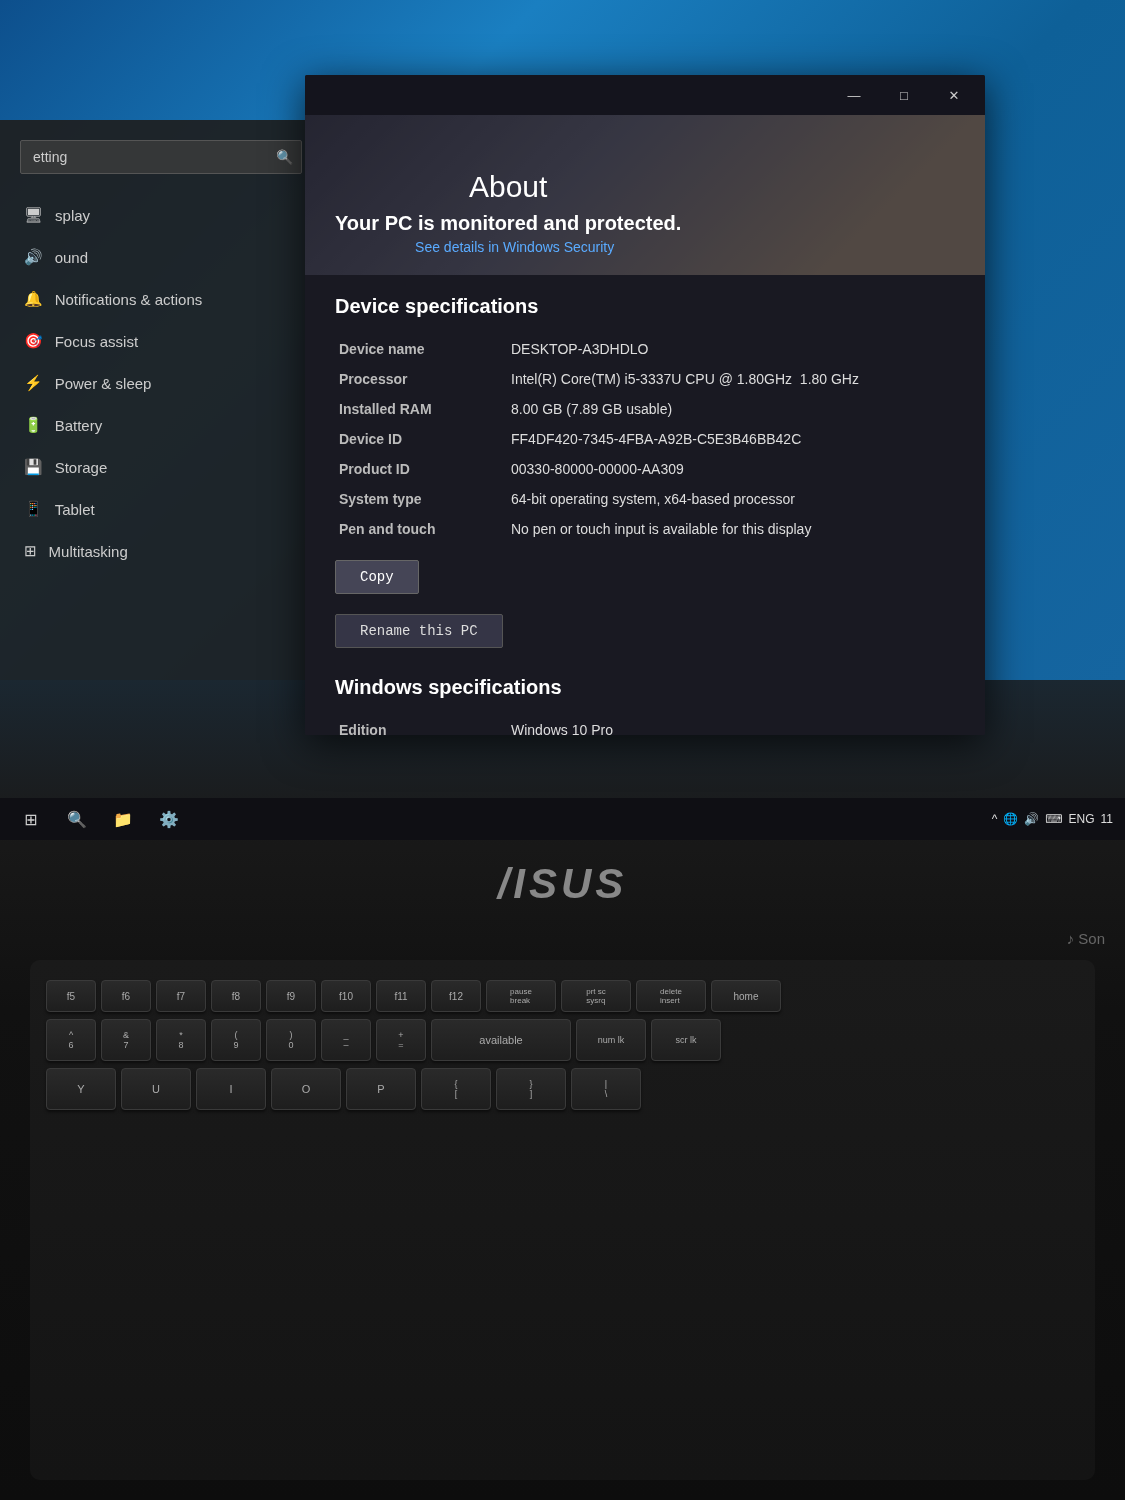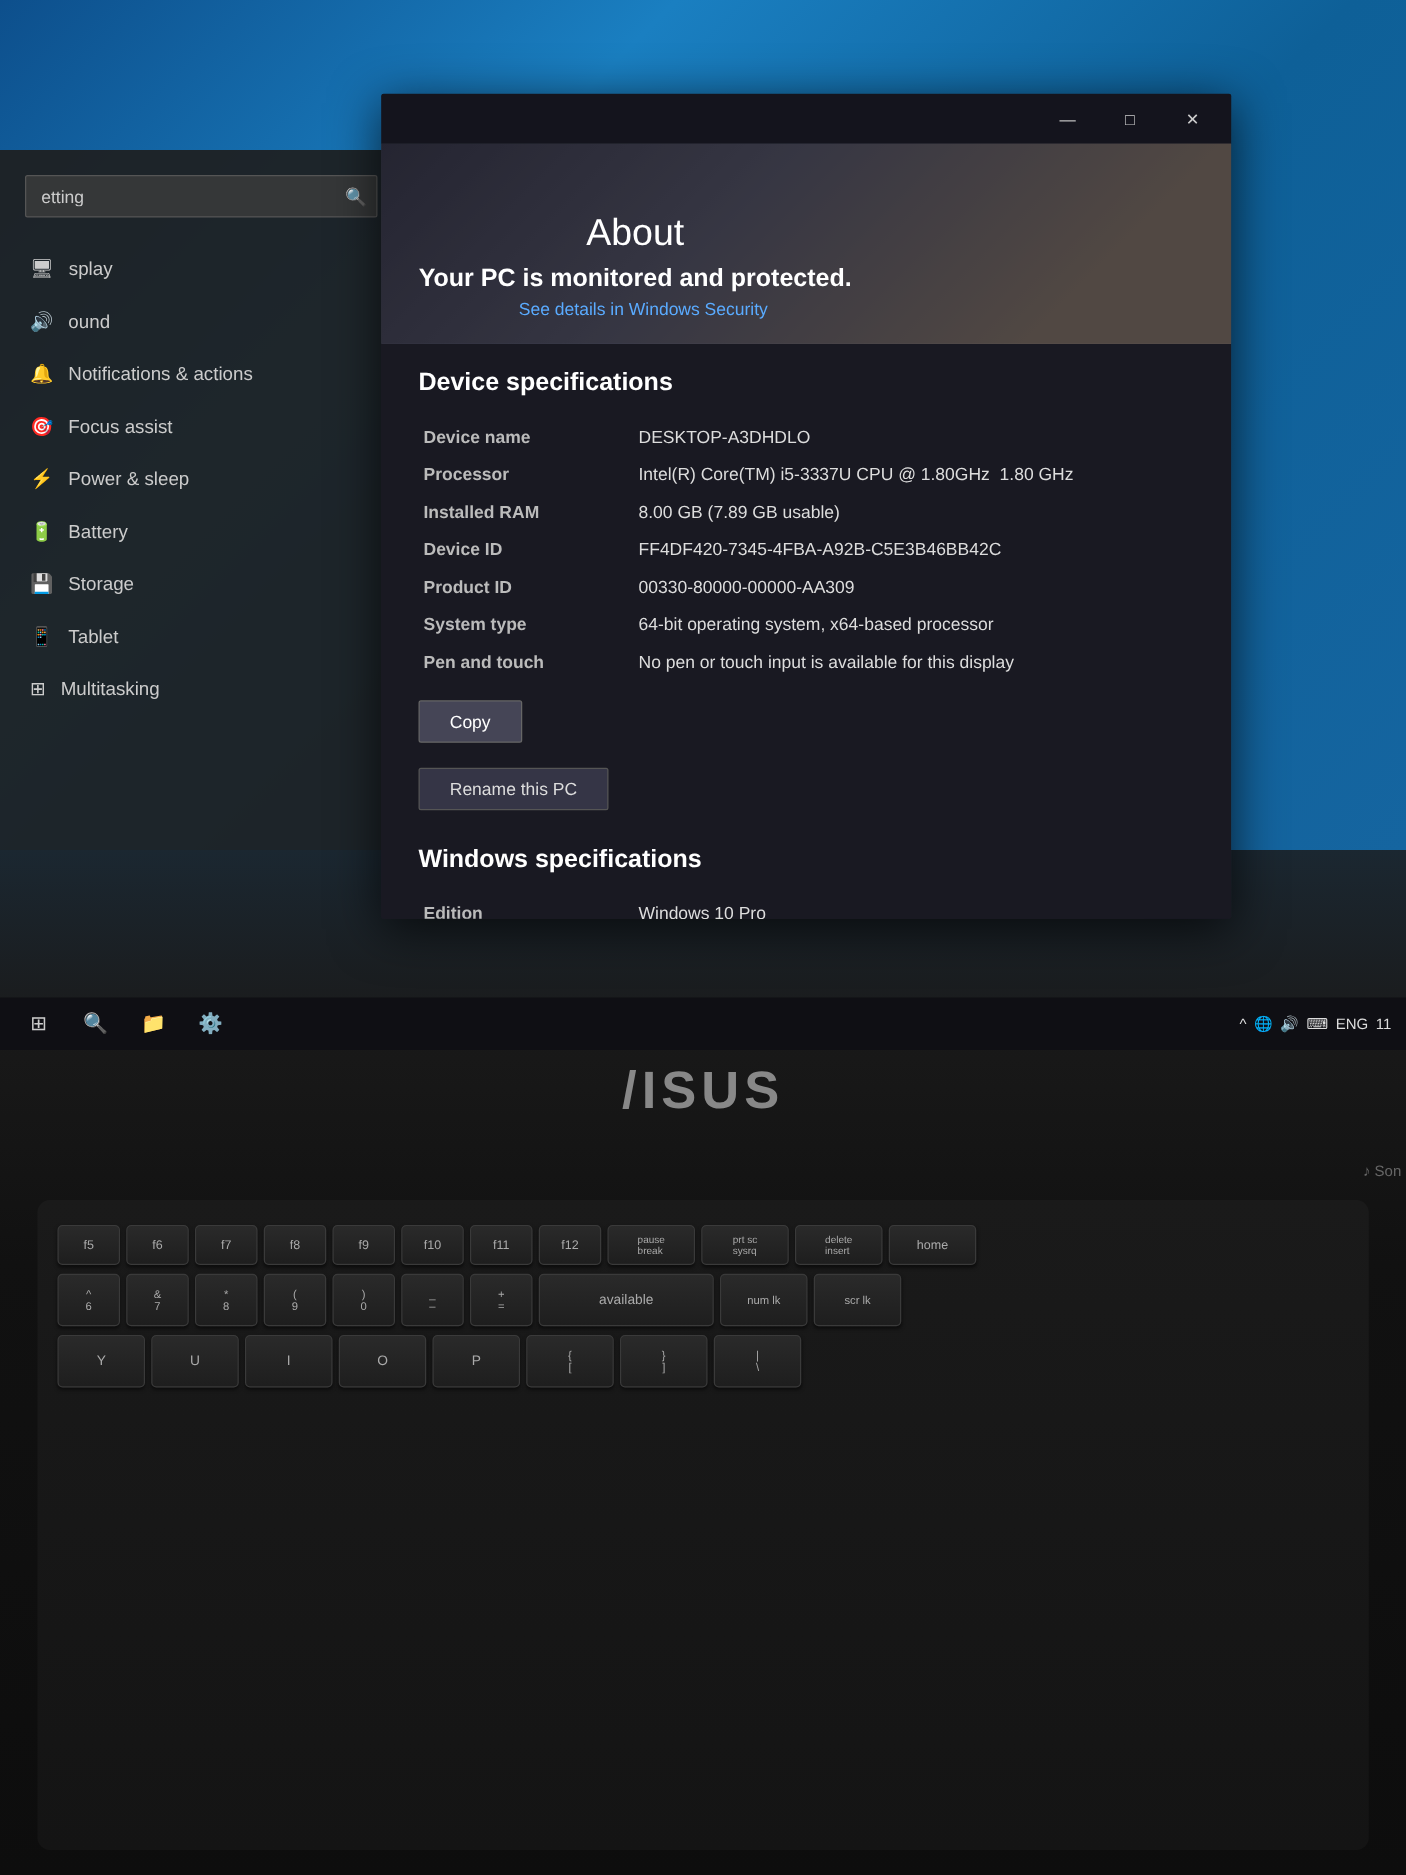--- a/index.html
+++ b/index.html
@@ -205,20 +205,21 @@
 
     .btn-copy, .btn-rename {
       display: inline-block;
       padding: 8px 24px;
       font-size: 14px;
       cursor: pointer;
       border-radius: 2px;
       margin-right: 12px;
       margin-bottom: 12px;
       border: none;
+      font-family: Liberation Mono, monospace;
     }
 
     .btn-copy {
       background: rgba(80,80,100,0.8);
       color: #fff;
       border: 1px solid #666;
     }
 
     .btn-rename {
       background: rgba(60,60,80,0.8);
@@ -280,27 +281,28 @@
       left: 0;
       width: 100%;
       height: 700px;
       background: linear-gradient(180deg, #1a1a1a 0%, #111 30%, #0d0d0d 100%);
       z-index: 5;
     }
 
     
     .asus-logo {
       position: absolute;
-      top: 48px;
+      top: 60px;
       left: 50%;
       transform: translateX(-50%);
       color: #888;
       font-size: 42px;
       font-weight: 700;
       letter-spacing: 4px;
+      font-style: italic;
       z-index: 6;
     }
 
     
     .keyboard-area {
       position: absolute;
       top: 160px;
       left: 30px;
       right: 30px;
       bottom: 20px;
@@ -336,23 +338,23 @@
 
     .fn-row .key {
       min-height: 32px;
       font-size: 10px;
     }
 
     
     .sony-badge {
       position: absolute;
       top: 130px;
-      right: 4px;
+      right: 20px;
       color: #666;
-      font-size: 12px;
+      font-size: 15px;
       z-index: 7;
     }
   </style>
 </head>
 <body>
 
 <div class="bg-layer"></div>
 <div class="wallpaper-bg"></div>
 
 <div class="settings-sidebar">

